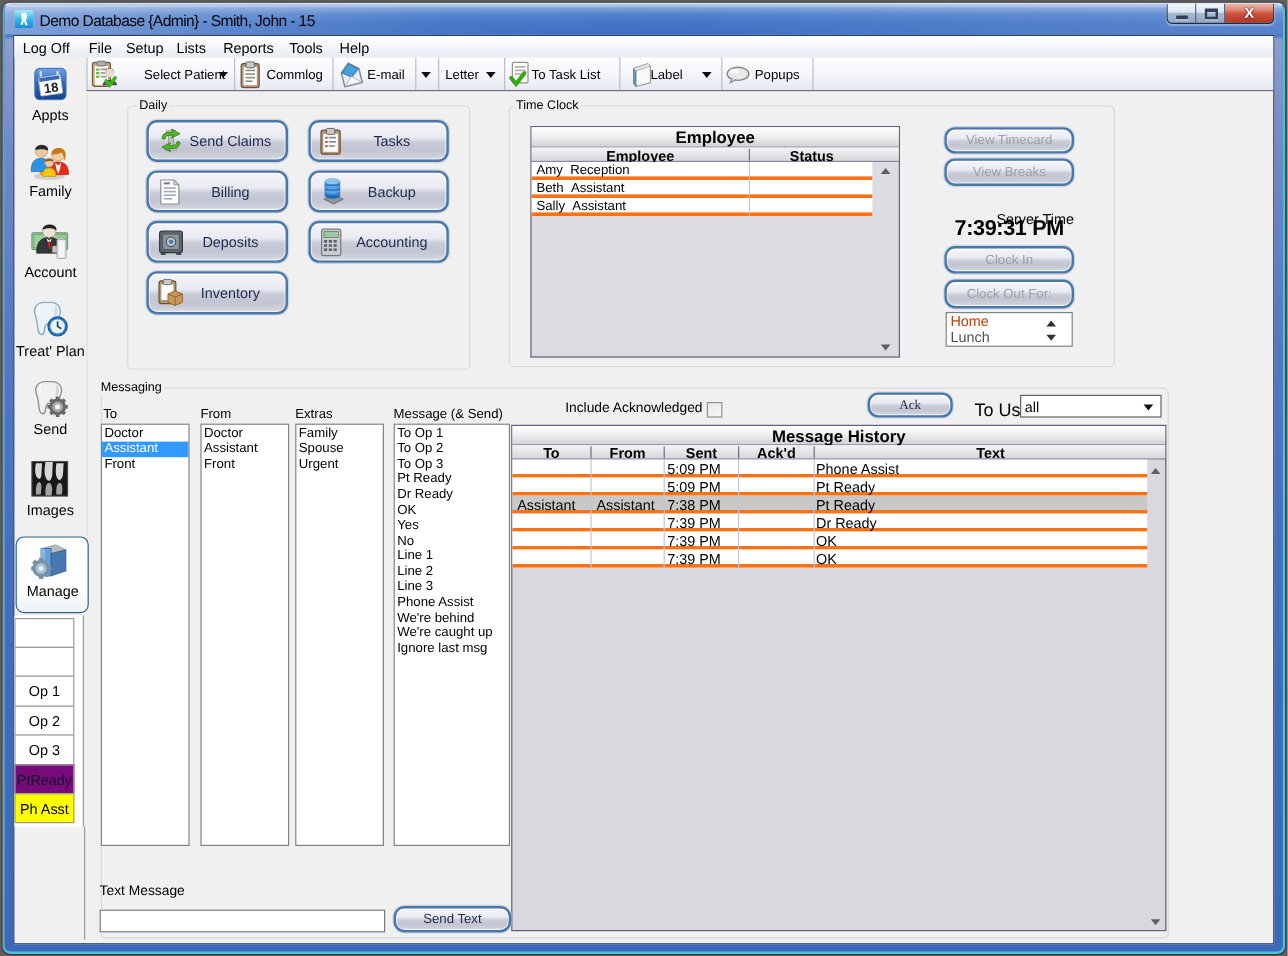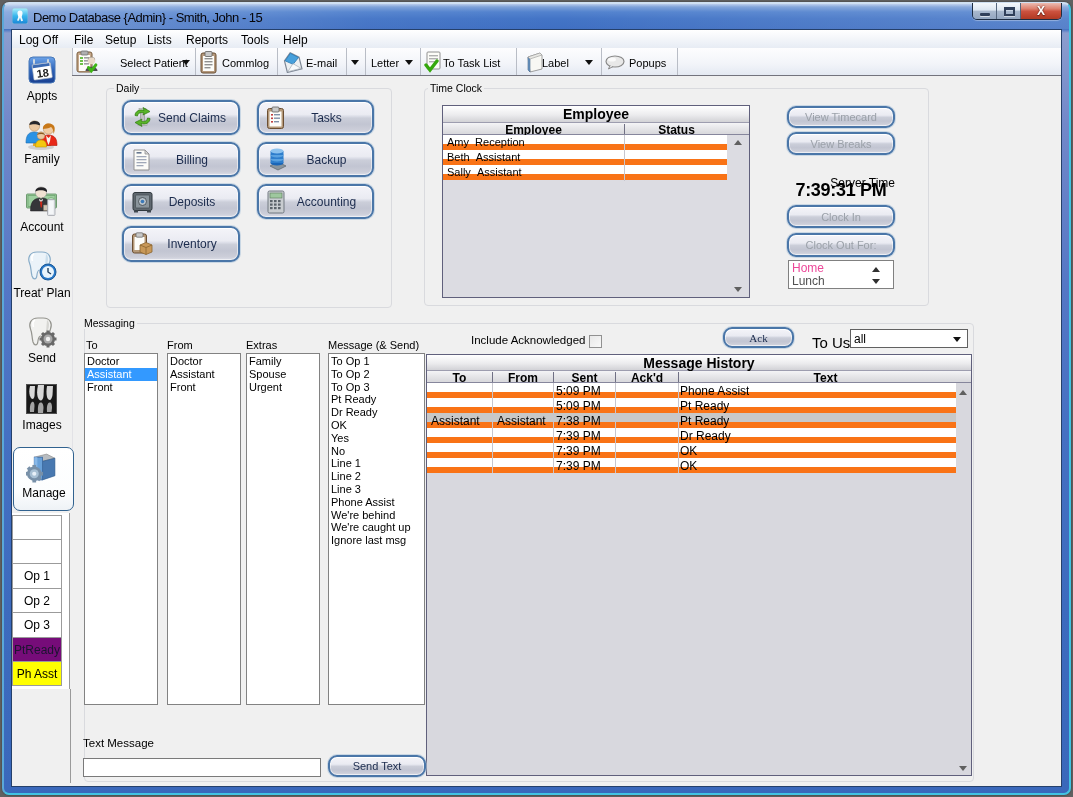--- a/index.html
+++ b/index.html
@@ -60,21 +60,21 @@
 .gbtn .ic{position:absolute;left:7px;top:50%;transform:translateY(-50%);}
 .dis{color:#9ba1a9;}
 
 .grid{position:absolute;border:1px solid #60607c;background:#dcdce2;}
 .gtitle{position:absolute;left:0;width:100%;text-align:center;font-weight:bold;font-size:14px;
  background:linear-gradient(to bottom,#ffffff 0%,#ececee 55%,#d2d2d6 100%);border-bottom:1px solid #9d9daf;}
 .ghead{position:absolute;background:linear-gradient(to bottom,#f4f4f6 0%,#dadade 90%);border-bottom:1px solid #86869c;
  font-weight:bold;font-size:12px;}
 .gcol{position:absolute;top:0;height:100%;text-align:center;}
 .gcolsep{position:absolute;top:1px;width:1px;height:10px;background:#707084;}
-.grow{position:absolute;background:#fff;border-bottom:6px solid #f97316;font-size:12px;}
+.grow{position:absolute;background:#fff;border-bottom:3px solid #f97316;font-size:12px;}
 .grow.emp{font-size:11px;}
 .gcell{position:absolute;top:0;white-space:nowrap;overflow:hidden;}
 .gvline{position:absolute;width:1px;background:#c6c6ce;}
 .sbarrow-up{position:absolute;width:0;height:0;border-left:4px solid transparent;border-right:4px solid transparent;border-bottom:5px solid #606060;}
 .sbarrow-dn{position:absolute;width:0;height:0;border-left:4px solid transparent;border-right:4px solid transparent;border-top:5px solid #606060;}
 
 .listbox{position:absolute;background:#fff;border:1px solid #828282;font-size:11px;line-height:12.8px;
  padding:1px 0 0 2px;white-space:pre;}
 .collabel{position:absolute;top:339px;font-size:11px;}
 .inputbox{position:absolute;background:#fff;border:1px solid #7a7a7a;}
@@ -459,21 +459,21 @@
  <div class="sbarrow-up" style="left:734px;top:140px;"></div>
  <div class="sbarrow-dn" style="left:734px;top:287px;"></div>
 
  <div class="gbtn small dis" style="left:787px;top:106px;width:108px;height:22px;">View Timecard</div>
  <div class="gbtn small dis" style="left:787px;top:132px;width:108px;height:23px;">View Breaks</div>
  <div class="abs" style="left:787px;top:176px;width:108px;text-align:right;font-size:12px;">Server Time</div>
  <div class="abs" style="left:787px;top:180px;width:108px;text-align:center;font-size:18px;font-weight:bold;letter-spacing:-0.3px;">7:39:31 PM</div>
  <div class="gbtn small dis" style="left:787px;top:205px;width:108px;height:23px;">Clock In</div>
  <div class="gbtn small dis" style="left:787px;top:233px;width:108px;height:24px;">Clock Out For:</div>
  <div class="inputbox" style="left:788px;top:260px;width:106px;height:29px;border-color:#808080;">
-   <div style="position:absolute;left:3px;top:0px;font-size:12px;color:#ec4899;">Home</div>
+   <div style="position:absolute;left:3px;top:0px;font-size:12px;color:#c2410c;">Home</div>
    <div style="position:absolute;left:3px;top:13px;font-size:12px;color:#505050;">Lunch</div>
    <div class="sbarrow-up" style="left:83px;top:6px;border-bottom-color:#303030;"></div>
    <div class="sbarrow-dn" style="left:83px;top:18px;border-top-color:#303030;"></div>
  </div>
 </div>
 
 <div class="group" style="left:84px;top:323px;width:890px;height:459px;"></div>
 <div class="grouplabel" style="left:82px;top:317px;">Messaging</div>
 <div id="messaging">
  <div class="collabel" style="left:86px;">To</div>

